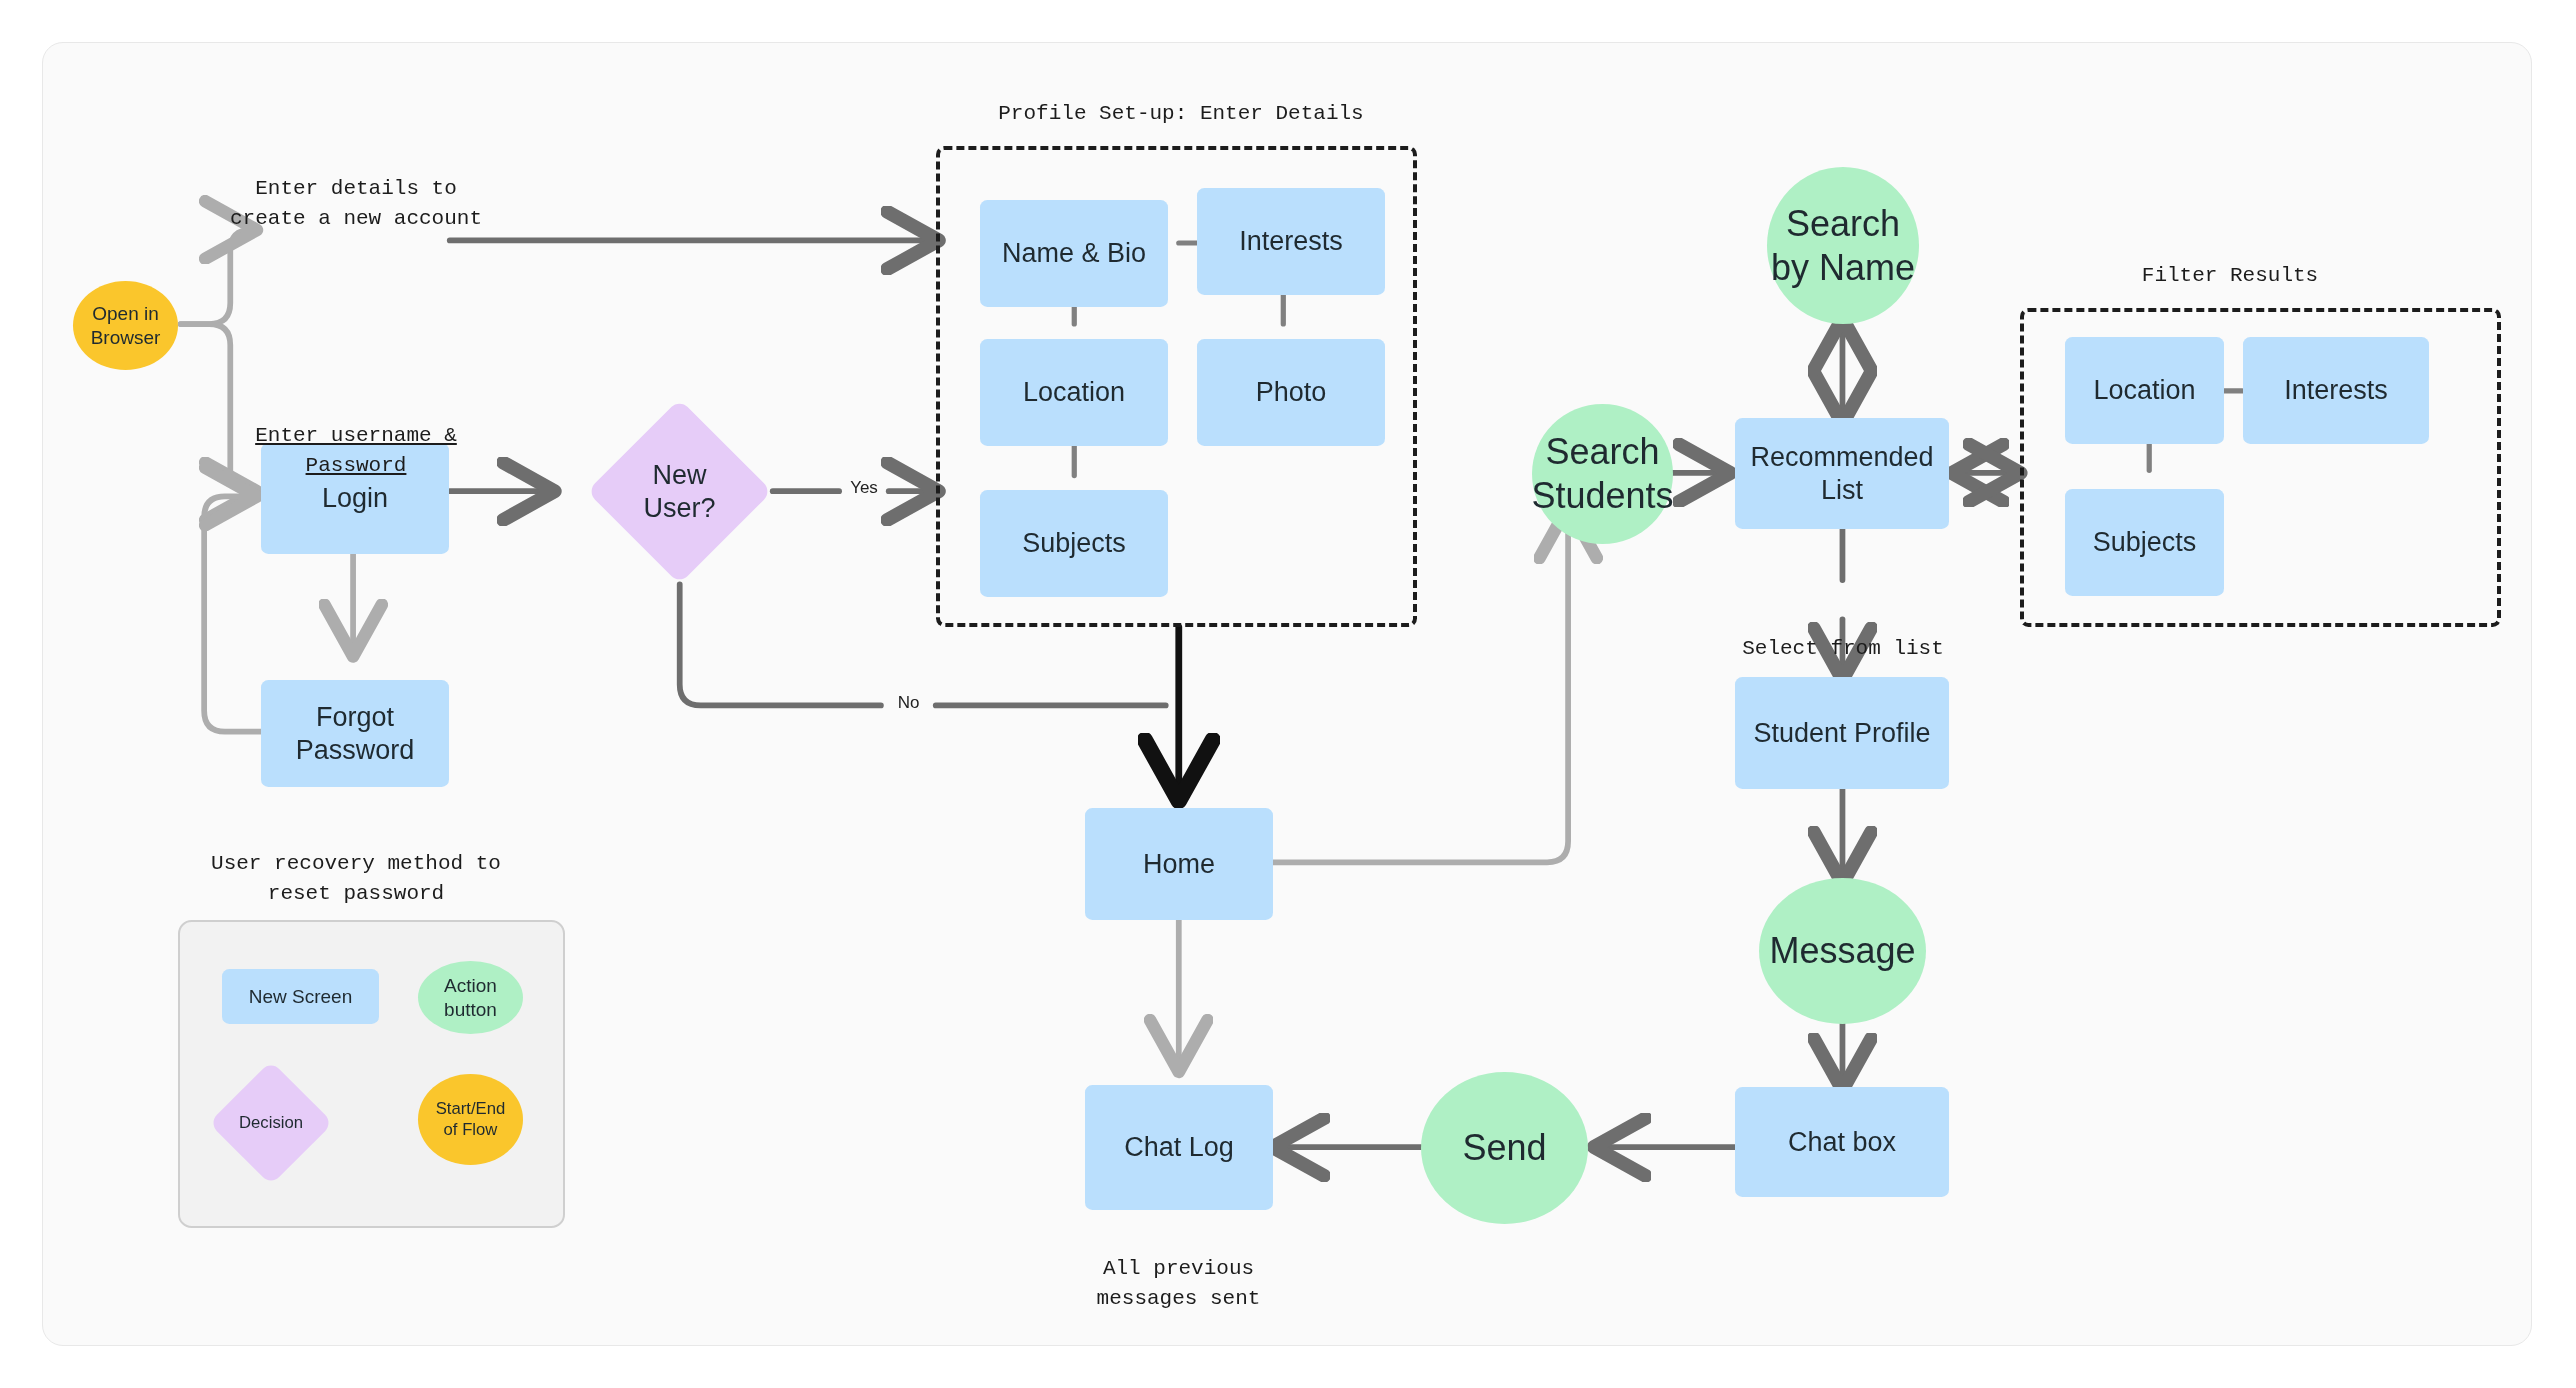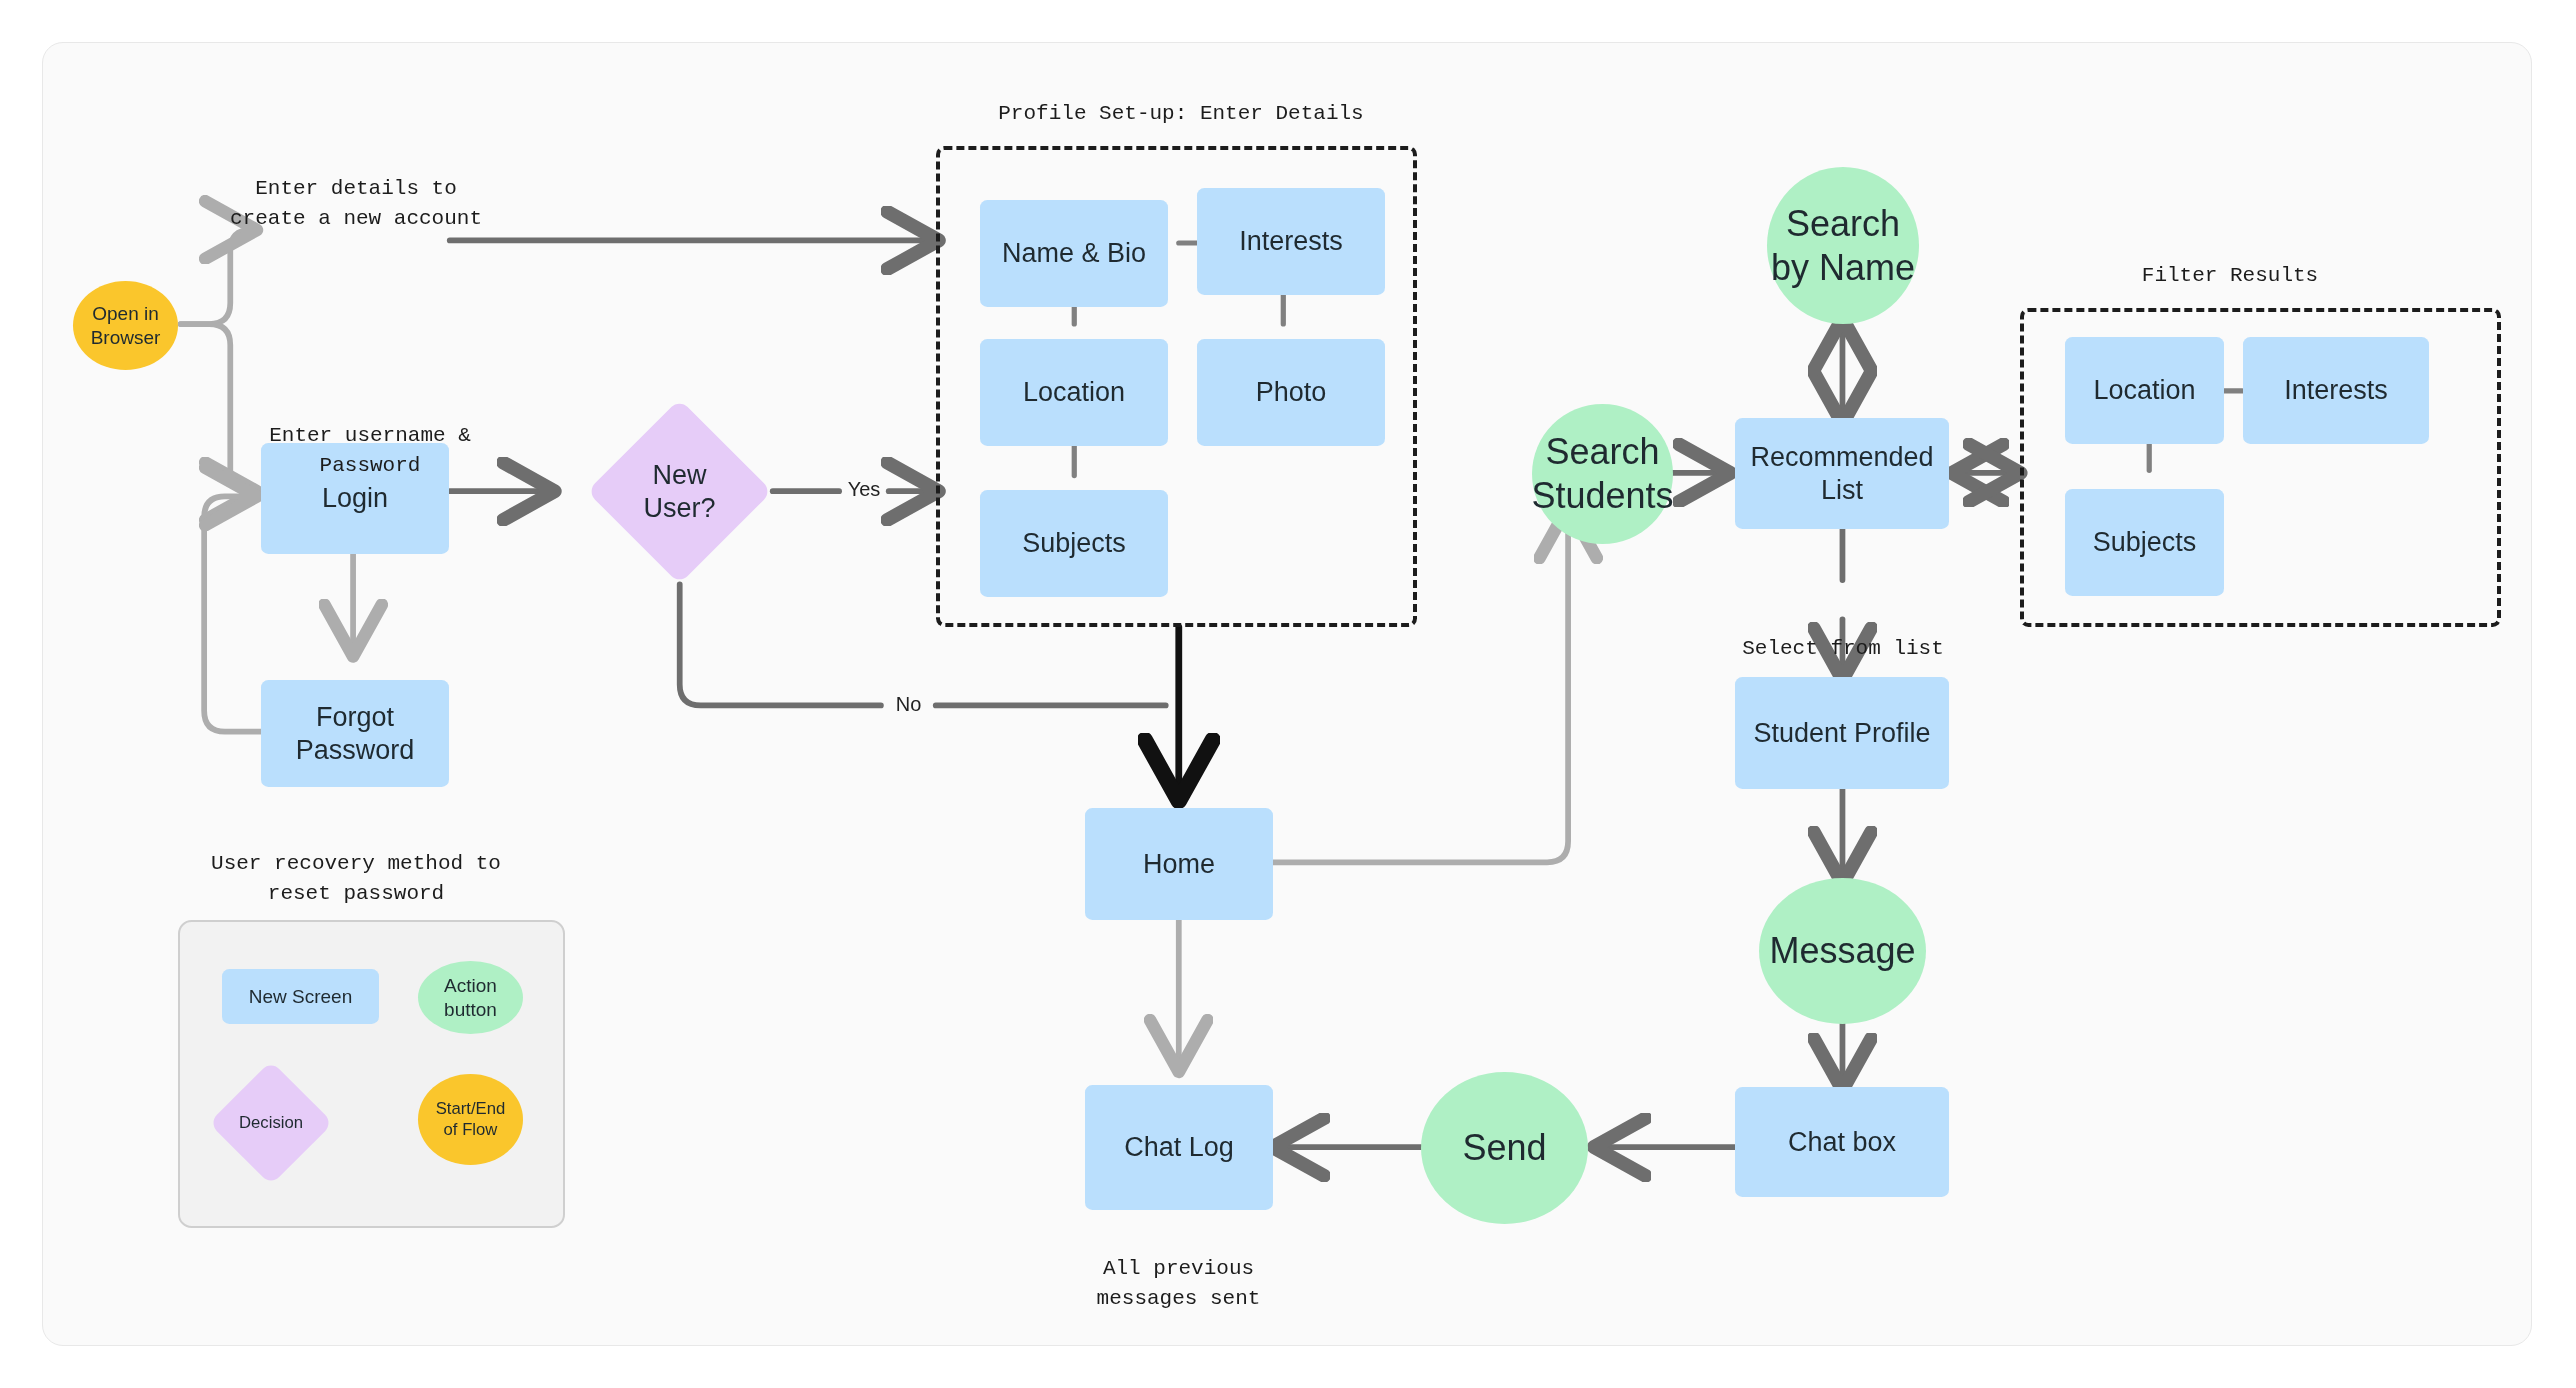--- a/index.html
+++ b/index.html
@@ -12,21 +12,21 @@
         color:#1f2a30;line-height:1.22;box-sizing:border-box;}
   .screen{background:#badffd;border-radius:7.3px;font-size:27px;}
   .action{background:#aff0c5;border-radius:50%;font-size:36px;}
   .startend{background:#fac62c;border-radius:50%;font-size:19px;}
   .decision{font-size:27px;}
   .decision .dshape{position:absolute;left:0;top:0;width:100%;height:100%;
         background:#e6ccf8;border-radius:11.5px;transform:rotate(45deg);}
   .decision .dlabel{position:relative;z-index:2;}
   .anno{position:absolute;font-family:"Liberation Mono", monospace;font-size:21px;color:#1c1c1c;
         text-align:center;line-height:1.45;white-space:pre-line;margin-top:44px;}
-  .edgelabel{position:absolute;font-family:"Liberation Sans",sans-serif;font-size:20px;color:#222;
+  .edgelabel{position:absolute;font-family:"Liberation Sans",sans-serif;font-size:17px;color:#222;
         text-align:center;}
   .grouptitle{position:absolute;font-family:"Liberation Mono", monospace;font-size:21px;color:#1c1c1c;
         text-align:center;}
   .groupbox{position:absolute;border:4.7px dashed #1c1c1c;border-radius:8.4px;box-sizing:border-box;}
   #legend{position:absolute;background:#f2f2f2;border:2.1px solid #cfcfcf;border-radius:13.6px;box-sizing:border-box;}
   .legend-label{font-size:19px;}
   .legend-label-sm{font-size:16.7px;}
 </style>
 </head>
 <body>
@@ -153,21 +153,21 @@
 
   <div class="node action" style="left:1767px;top:167px;width:152px;height:157px;white-space:pre-line;">Search
 by Name</div>
 
   <div class="node screen" style="left:2065px;top:337px;width:159px;height:107px;">Location</div>
   <div class="node screen" style="left:2243px;top:337px;width:186px;height:107px;">Interests</div>
   <div class="node screen" style="left:2065px;top:489px;width:159px;height:107px;">Subjects</div>
 
   <div class="anno" style="left:199px;top:130px;width:314px;">Enter details to
 create a new account</div>
-  <div class="anno" style="left:213px;top:377px;width:314px;">Enter username &amp;
+  <div class="anno" style="left:199px;top:377px;width:314px;text-decoration:underline;">Enter username &amp;
 Password</div>
   <div class="anno" style="left:173px;top:805px;width:366px;">User recovery method to
 reset password</div>
   <div class="anno" style="left:1032px;top:1210px;width:293px;">All previous
 messages sent</div>
   <div class="anno" style="left:1681px;top:590px;width:324px;">Select from list</div>
 
   <div id="legend" style="left:178px;top:920px;width:387px;height:308px;">
     <div class="node screen legend-label" style="left:42px;top:47px;width:157px;height:55px;">New Screen</div>
     <div class="node action legend-label" style="left:238px;top:39px;width:105px;height:73px;white-space:pre-line;">Action

